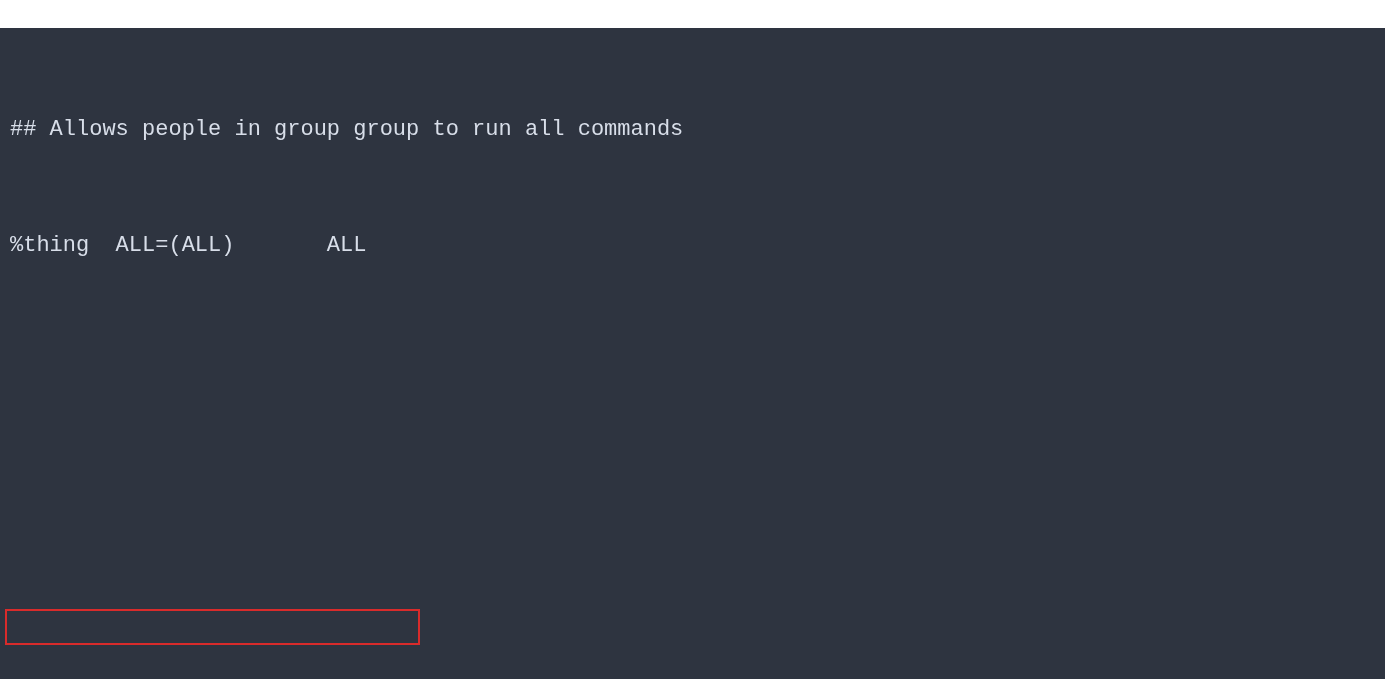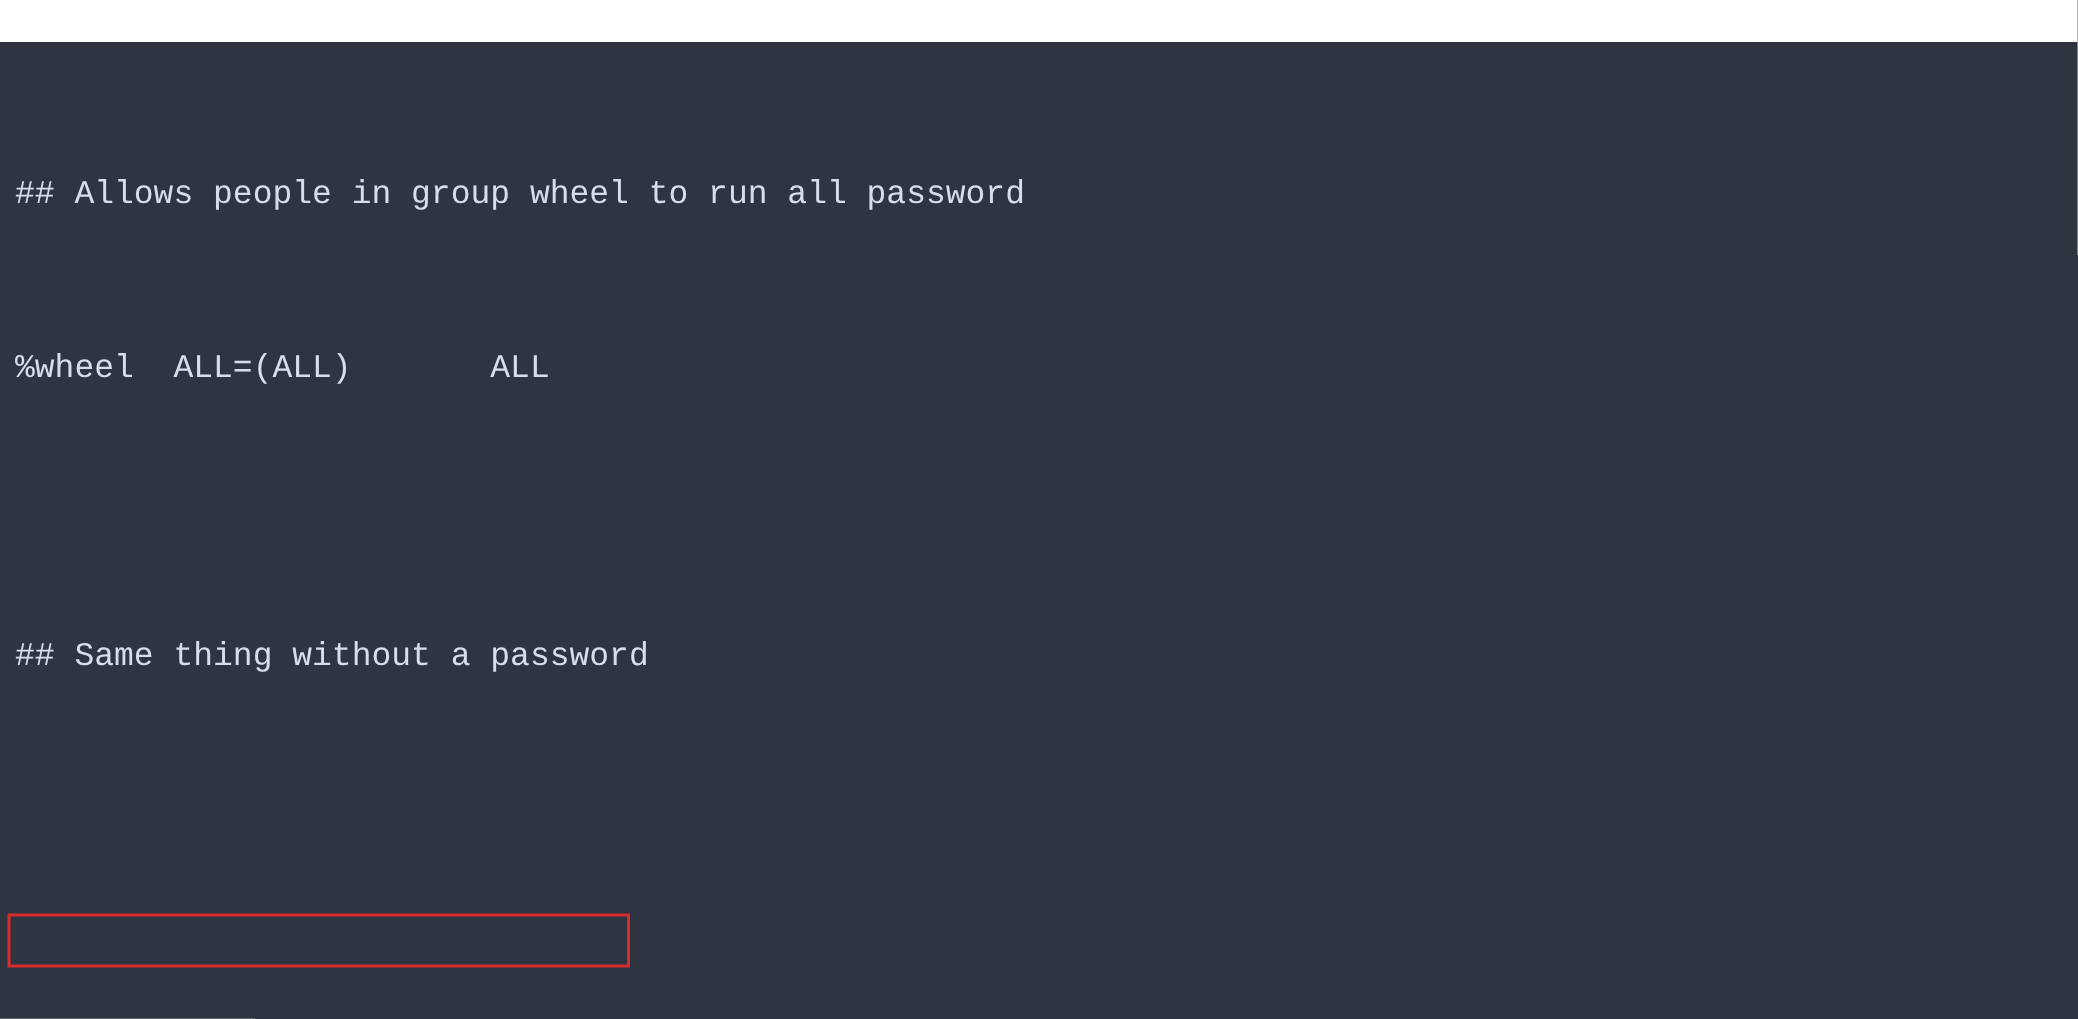--- a/index.html
+++ b/index.html
@@ -38,24 +38,23 @@
       border: 2px solid #d92b2b;
       pointer-events: none;
     }
   </style>
 </head>
 <body>
 
 <div class="top-gap"></div>
 
 <div class="terminal">
-  <span class="line">## Allows people in group wheel to run all password</span>
-  <span class="line">%wheel  ALL=(ALL)       ALL</span>
+  <span class="line">## Allows people in group group to run all commands</span>
+  <span class="line">%thing  ALL=(ALL)       ALL</span>
   <span class="line"></span>
-  <span class="line">## Same thing without a password</span>
   <span class="line"></span>
   
   
   
   <span class="line"></span>
   
   
   <span class="line"></span>
   
   

